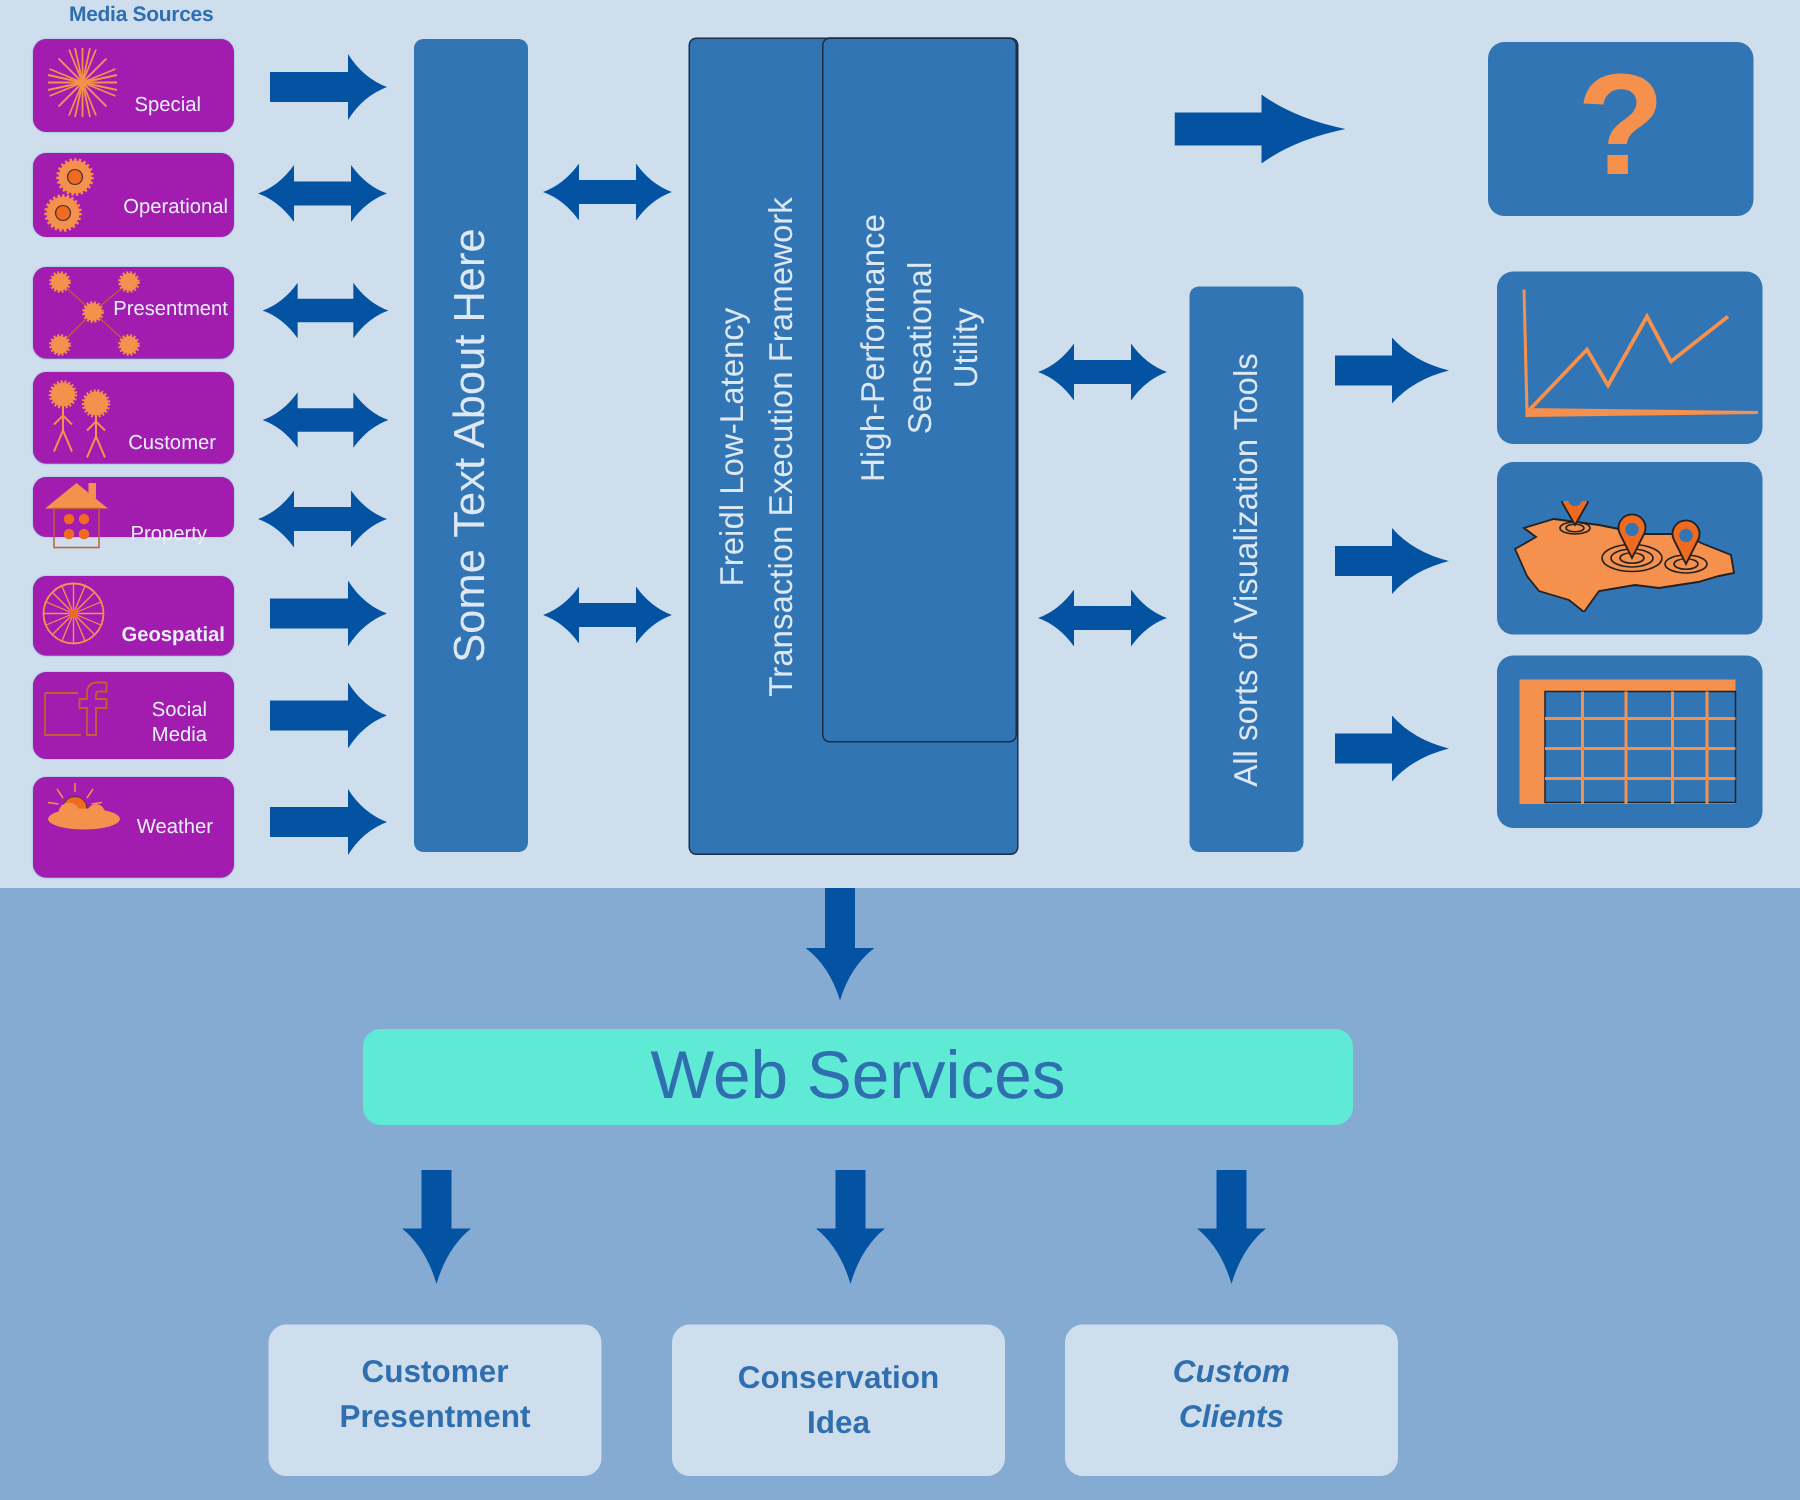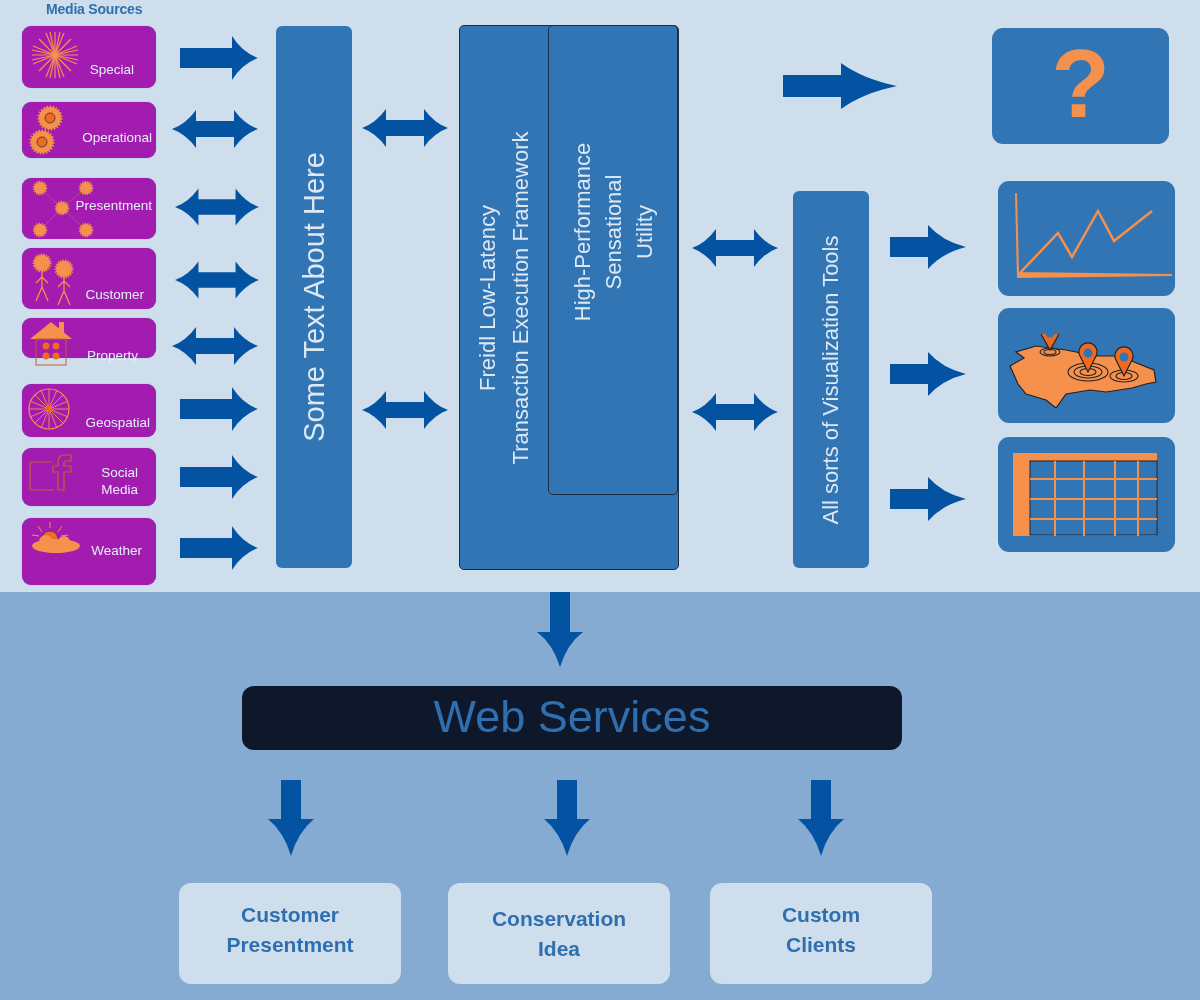--- a/index.html
+++ b/index.html
@@ -8,21 +8,21 @@
   .bottom{position:absolute;left:0;top:592px;width:1200px;height:408px;background:#85abd3;}
   .abs{position:absolute;}
   .title{left:46px;top:1px;font-size:14px;font-weight:bold;color:#2f6fb0;letter-spacing:-0.2px;}
   .src{position:absolute;left:22px;width:134px;background:#a21caf;border-radius:9px;box-shadow:0 0 1px #5a8fc4;}
   .src .lbl{position:absolute;right:6px;color:#e6eef7;font-size:13.5px;text-align:center;line-height:17px;}
   .src svg{position:absolute;}
   .bar{position:absolute;background:#3275b5;border-radius:6px;}
   .vtext{position:absolute;left:50%;top:50%;transform:translate(-50%,-50%) rotate(-90deg);white-space:nowrap;color:#dde8f3;text-align:center;}
   .arrow{position:absolute;}
   .out{position:absolute;background:#3275b5;border-radius:11px;}
-  .ws{position:absolute;left:242px;top:686px;width:660px;height:64px;background:#0f172a;border-radius:12px;}
+  .ws{position:absolute;left:242px;top:686px;width:660px;height:64px;background:#5eead4;border-radius:12px;}
   .ws span{display:block;text-align:center;color:#2f6fb0;font-size:45px;line-height:62px;}
   .cbox{position:absolute;top:883px;height:101px;width:222px;background:#cfdeec;border-radius:12px;display:flex;align-items:center;justify-content:center;text-align:center;}
   .cbox span{color:#2f6fb0;font-weight:bold;font-size:21px;line-height:30px;white-space:pre-line;}
 </style>
 </head>
 <body>
 
 <div class="top"></div>
 <div class="bottom"></div>
 
@@ -117,21 +117,21 @@
         <line x1="3" y1="23" x2="43" y2="23"></line>
       <line x1="9" y1="9" x2="37" y2="37"></line>
         <line x1="37" y1="9" x2="9" y2="37"></line>
       <line x1="15" y1="4" x2="31" y2="42"></line>
         <line x1="31" y1="4" x2="15" y2="42"></line>
       <line x1="4" y1="15" x2="42" y2="31"></line>
         <line x1="4" y1="31" x2="42" y2="15"></line>
     </g>
     <circle cx="23" cy="23" r="3" fill="#f06a20"></circle>
   </svg>
-  <span class="lbl" style="top:30px;right:6px;">Geospatial</span>
+  <span class="lbl" style="top:30px;right:6px;font-weight:bold;">Geospatial</span>
 </div>
 
 <div class="src" style="top:448px;height:58px;">
   <svg style="left:6px;top:4px;" width="46" height="40" viewBox="0 0 46 40">
     <path d="M2 10 H24 M2 10 V38 H26" fill="none" stroke="#c06030" stroke-width="1.2"></path>
     <path d="M30 38 V20 H25 V14 H30 V10 Q30 3 37 3 H43 V9 H38 Q36 9 36 11 V14 H43 V20 H36 V38 Z" fill="none" stroke="#c06030" stroke-width="1.2"></path>
   </svg>
   <span class="lbl" style="top:16px;right:18px;white-space:pre-line;">Social
 Media</span>
 </div>
@@ -302,15 +302,15 @@
 
 <div class="cbox" style="left:179px;">
   <span style="margin-top:-8px;">Customer
 Presentment</span>
 </div>
 <div class="cbox" style="left:448px;">
   <span style="margin-top:0;">Conservation
 Idea</span>
 </div>
 <div class="cbox" style="left:710px;">
-  <span style="margin-top:-8px;">Custom
+  <span style="margin-top:-8px;font-style:italic;">Custom
 Clients</span>
 </div>
 
 </body></html>

